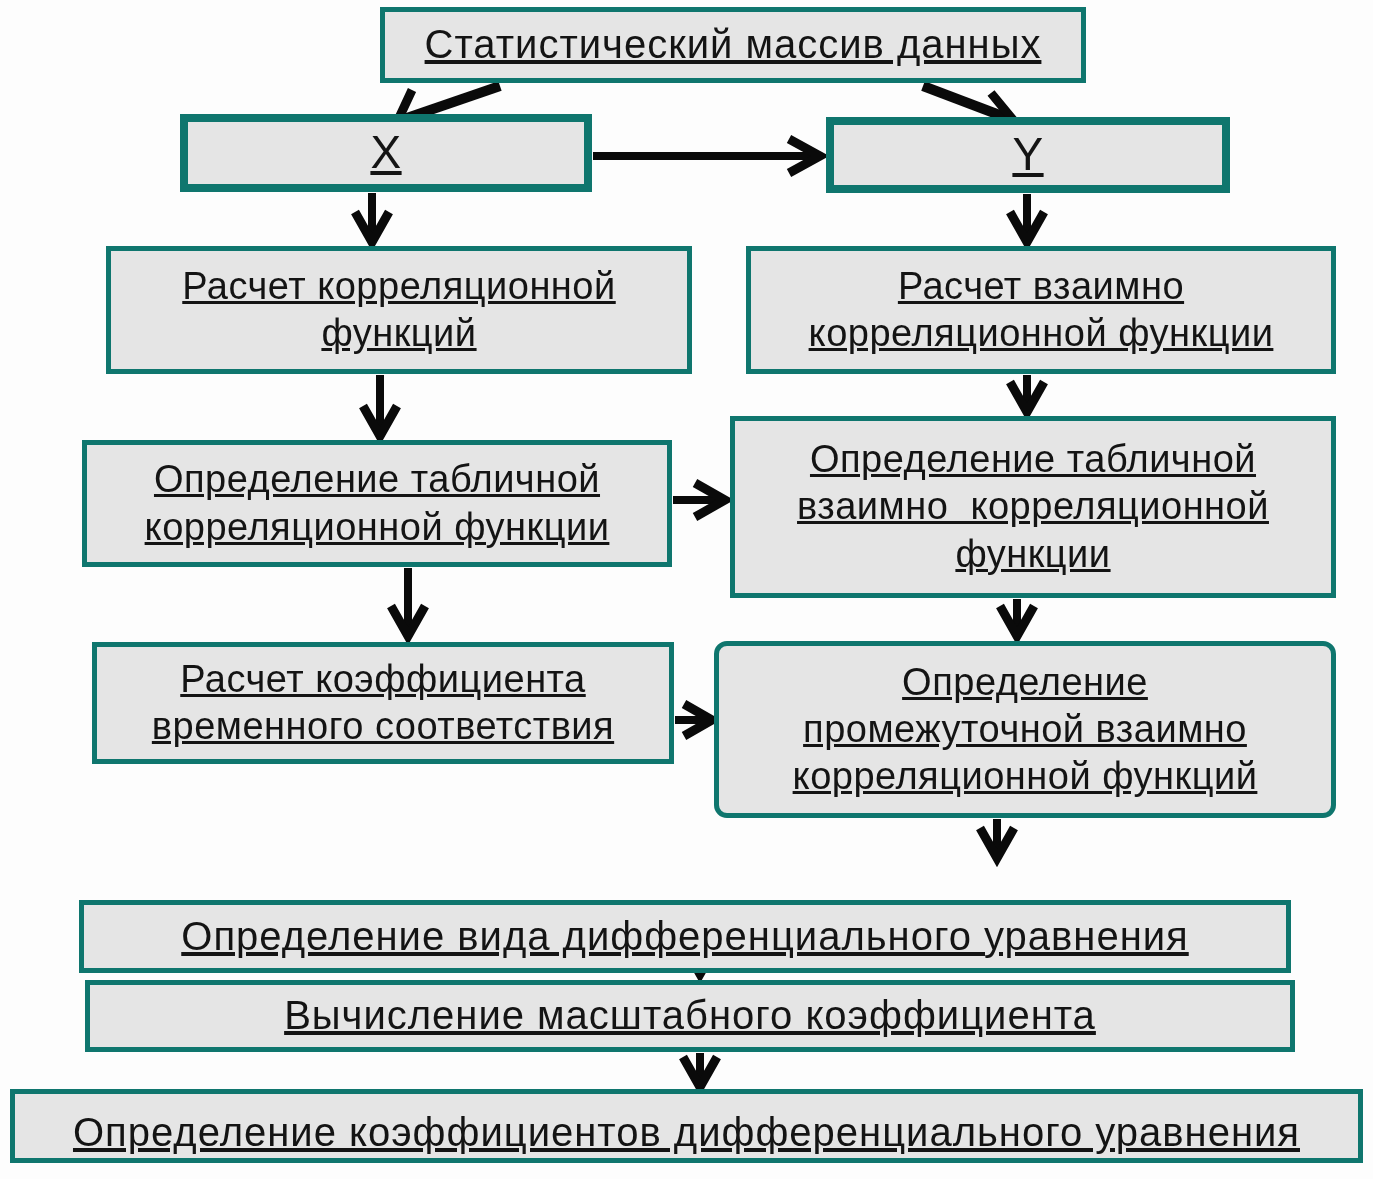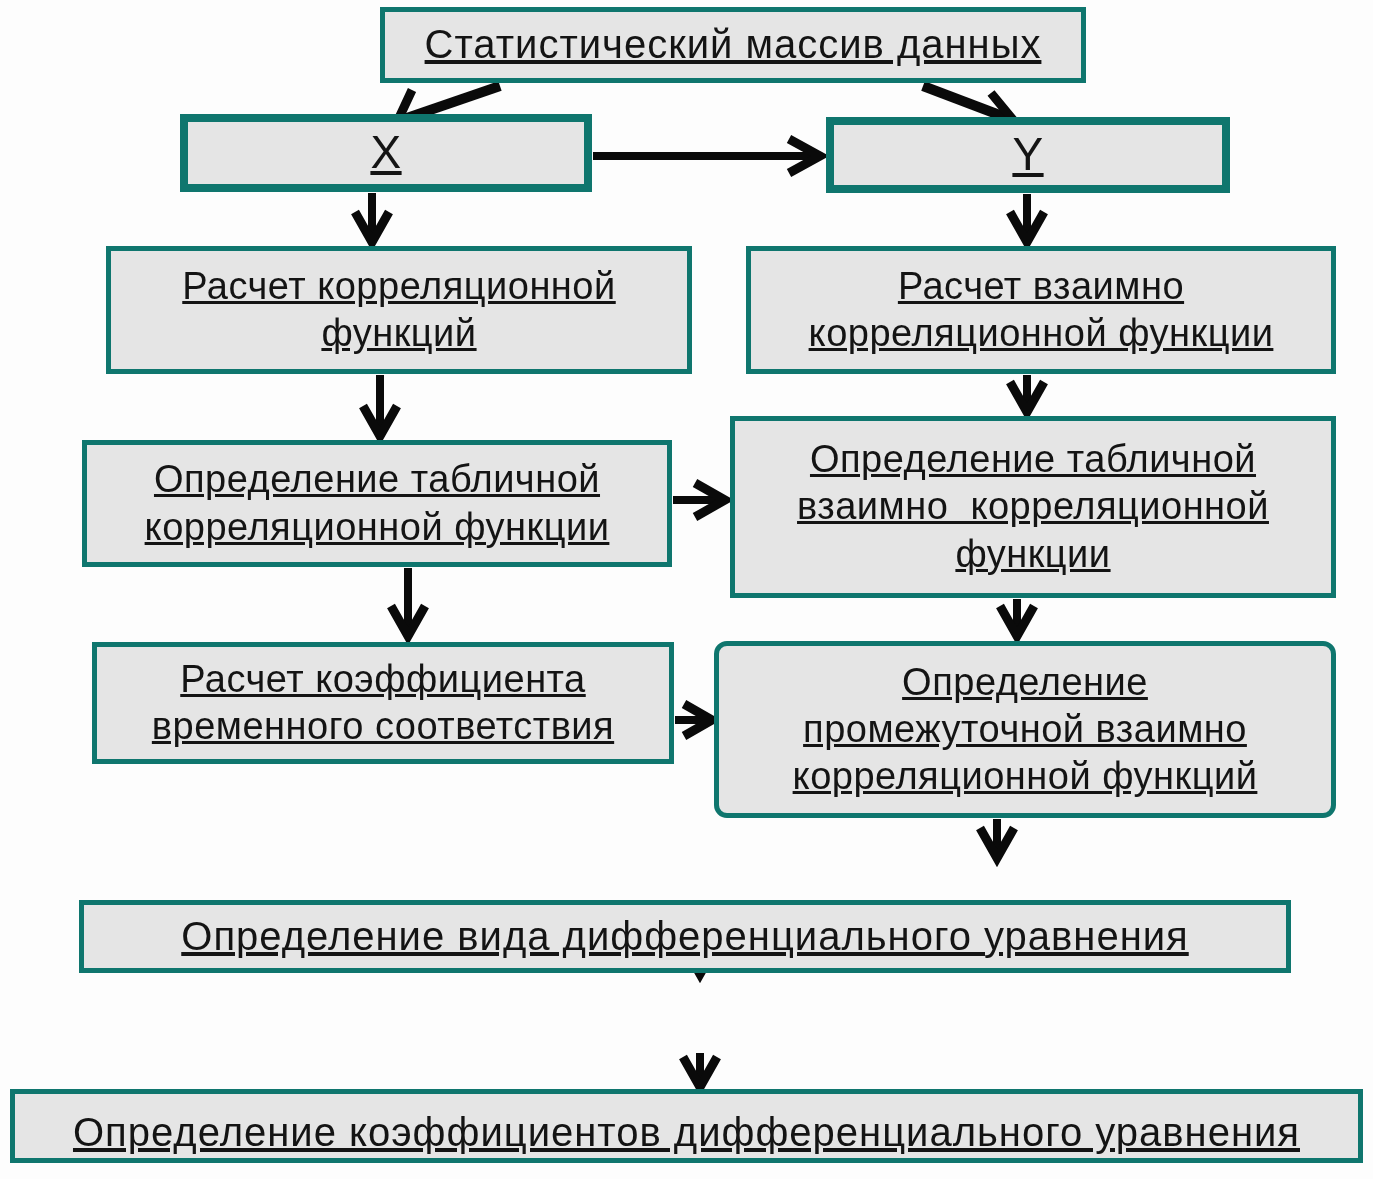--- a/index.html
+++ b/index.html
@@ -150,18 +150,21 @@
   <div class="node" style="left:714px; top:641px; width:622px; height:177px;border-radius:13px;">
     <span>Определение
 промежуточной взаимно
 корреляционной функций</span>
   </div>
 
   <div class="node big" style="left:79px; top:864px; width:1212px; height:73px;margin-top:36px;">
     <span>Определение вида дифференциального уравнения</span>
   </div>
 
+  <div class="node big" style="left:85px; top:980px; width:1210px; height:72px;">
+    <span>Вычисление масштабного коэффициента</span>
+  </div>
 
   <div class="node big" style="left:10px; top:1089px; width:1353px; height:74px;align-items:flex-end;">
     <span>Определение коэффициентов дифференциального уравнения</span>
   </div>
 
 </div>
 
 </body></html>

